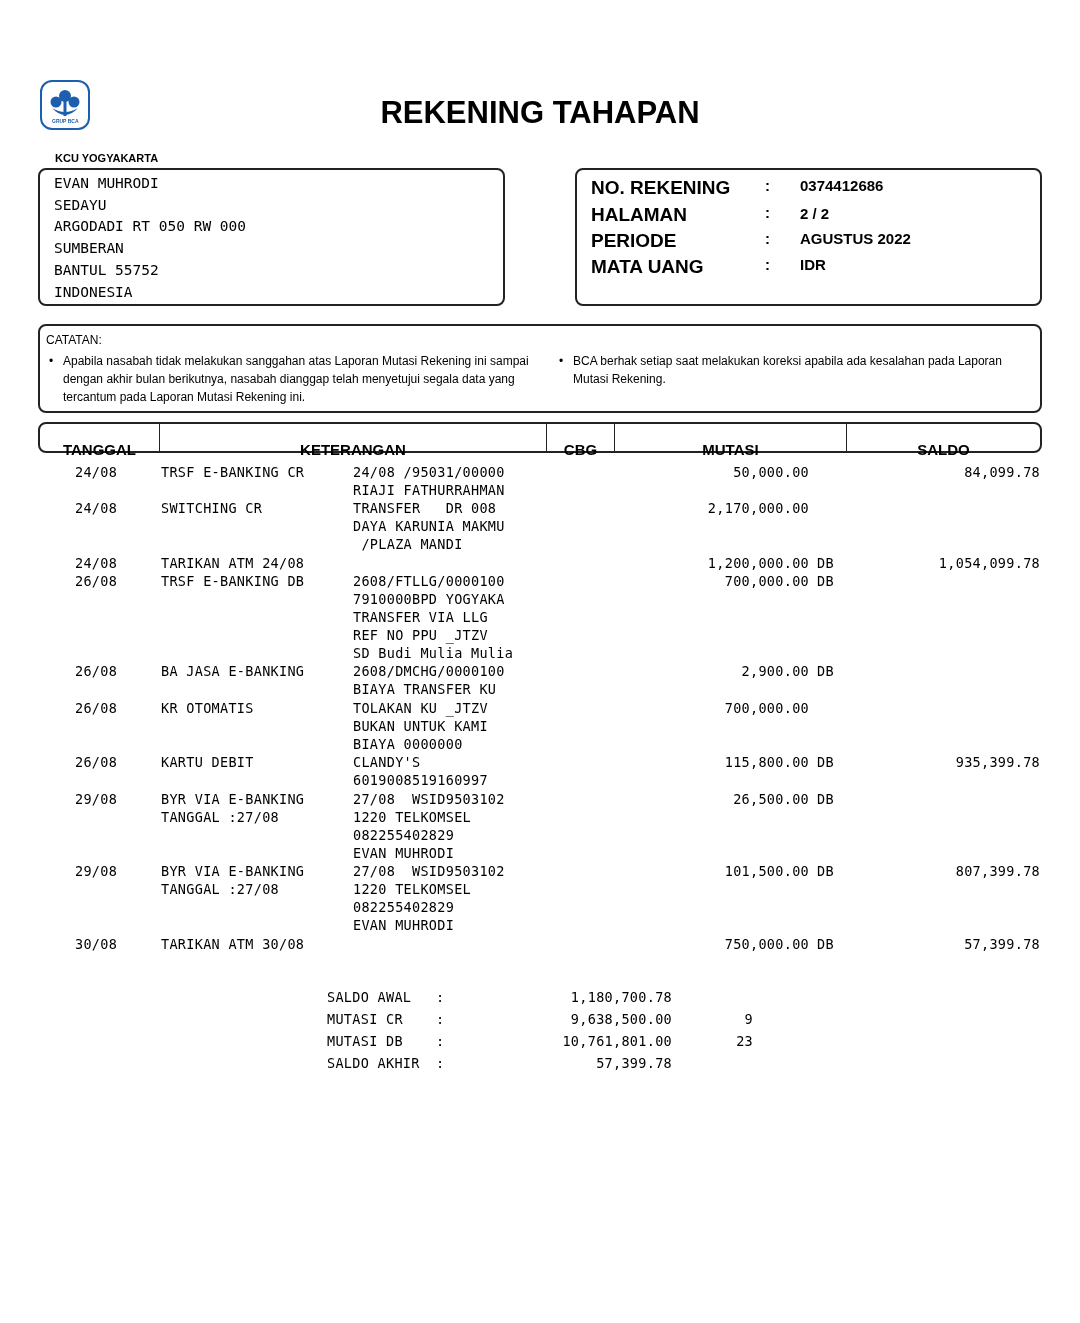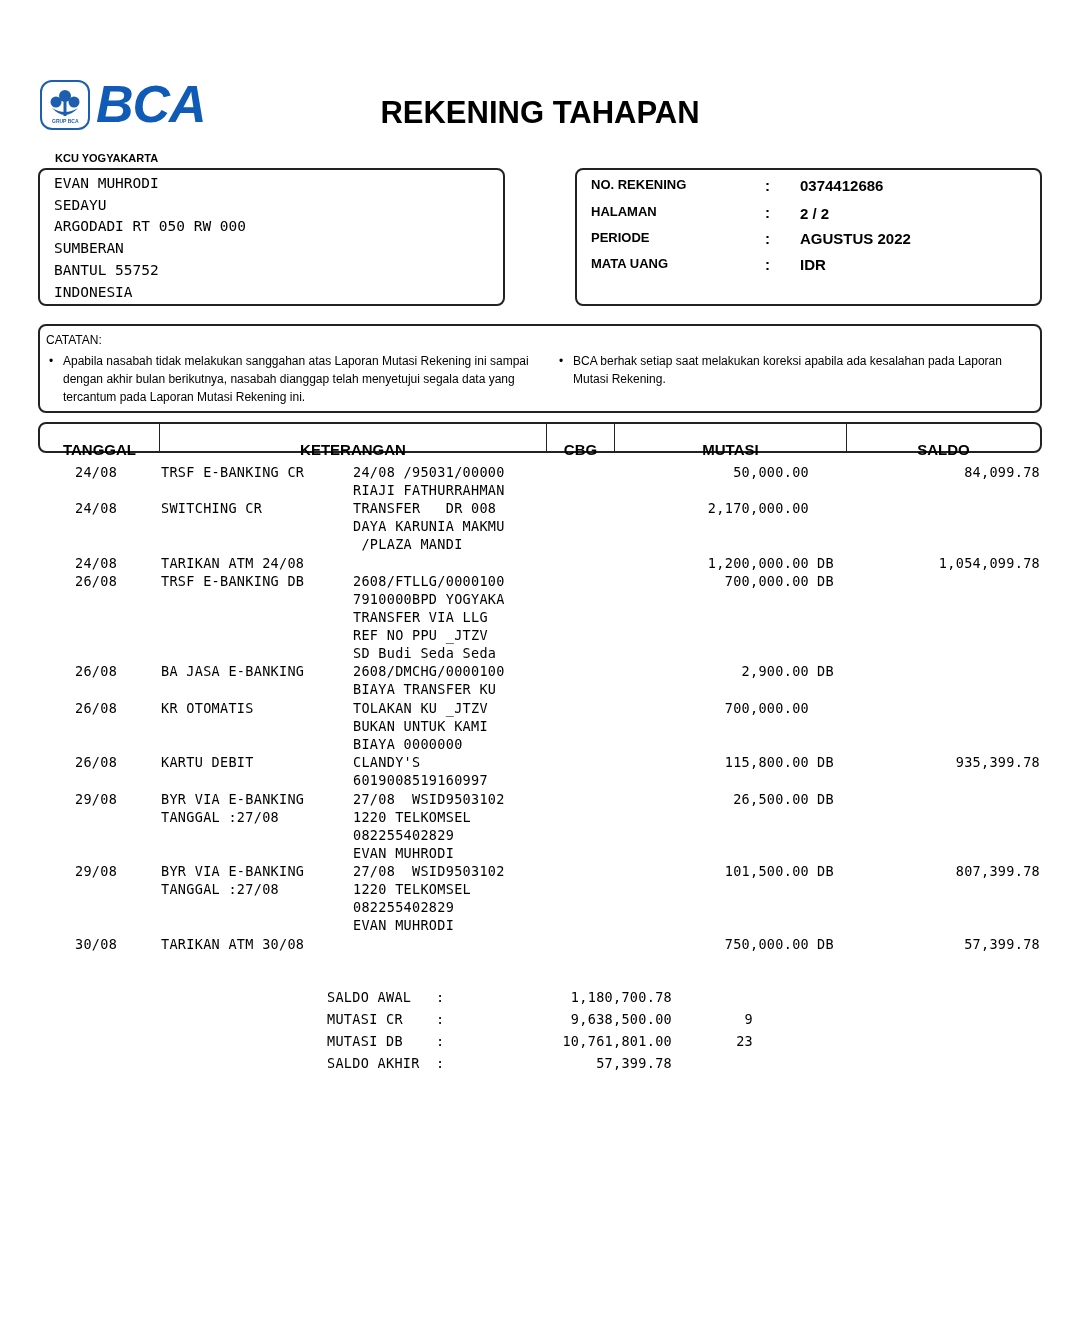--- a/index.html
+++ b/index.html
@@ -9,21 +9,21 @@
     .mono { font-family: "DejaVu Sans Mono", monospace; font-size: 13.5px; letter-spacing: 0.3px; }
     .logo { left: 40px; top: 80px; width: 170px; height: 54px; }
     .logo-emblem { left: 0; top: 0; width: 50px; height: 50px; border: 2px solid #1c5fae; border-radius: 12px; box-sizing: border-box; background:#fff; }
     .logo-text { left: 56px; top: -6px; font-family: "Liberation Sans", sans-serif; font-weight: bold; font-style: italic; font-size: 52px; color: #0f5bb5; letter-spacing: -1px; }
     .title { left: 0; width: 1080px; top: 95px; text-align: center; font-size: 31px; font-weight: bold; }
     .branch { left: 55px; top: 152px; font-size: 11px; font-weight: bold; }
     .box { border: 2px solid #222; border-radius: 8px; box-sizing: border-box; }
     .addr-box { left: 38px; top: 168px; width: 467px; height: 138px; }
     .addr-line { position: absolute; left: 14px; font-family: "DejaVu Sans Mono", monospace; font-size: 14.5px; }
     .info-box { left: 575px; top: 168px; width: 467px; height: 138px; }
-    .info-label { position: absolute; left: 14px; font-weight: bold; font-size: 13px; }
+    .info-label { position: absolute; left: 14px; font-weight: bold; font-size: 19px; }
     .info-colon { position: absolute; left: 188px; font-weight: bold; font-size: 15px; }
     .info-value { position: absolute; left: 223px; font-weight: bold; font-size: 15px; }
     .note-box { left: 38px; top: 324px; width: 1004px; height: 89px; }
     .note-title { position: absolute; left: 6px; top: 7px; font-size: 12px; }
     .note-bullet { position: absolute; font-size: 12px; line-height: 18px; }
     .note-bullet .dot { position: absolute; left: -14px; top: 0; }
     .thead { left: 38px; top: 422px; width: 1004px; height: 31px; }
     .th { position: absolute; top: 12px; height: 27px; line-height: 27px; text-align: center; font-weight: bold; font-size: 15px; }
     .th-div { position: absolute; top: 0; width: 1px; height: 27px; background: #222; }
     .cell { position: absolute; white-space: pre; line-height: 18px; }
@@ -37,21 +37,20 @@
   <div class="abs logo-emblem">
     <svg width="46" height="46" viewBox="0 0 46 46">
       <circle cx="23" cy="14" r="6" fill="#1c5fae"></circle>
       <circle cx="14" cy="20" r="5.5" fill="#1c5fae"></circle>
       <circle cx="32" cy="20" r="5.5" fill="#1c5fae"></circle>
       <path d="M10 26 Q23 40 36 26 Q23 34 10 26 Z" fill="#1c5fae"></path>
       <rect x="21.5" y="18" width="3" height="16" fill="#1c5fae"></rect>
     </svg>
     <div class="abs sans" style="left:10px;top:36px;font-size:5px;color:#1c5fae;font-weight:bold;">GRUP BCA</div>
   </div>
-  <div class="abs logo-text">BCA</div>
 </div>
 
 <div class="abs title sans">REKENING TAHAPAN</div>
 <div class="abs branch sans">KCU YOGYAKARTA</div>
 
 <div class="abs box addr-box">
   <div class="addr-line" style="top:5px">EVAN MUHRODI</div>
   <div class="addr-line" style="top:27px">SEDAYU</div>
   <div class="addr-line" style="top:48px">ARGODADI RT 050 RW 000</div>
   <div class="addr-line" style="top:70px">SUMBERAN</div>
@@ -126,21 +125,21 @@
       <div class="cell" style="left: 817px; top: 0px;">DB</div>
       <div class="cell right" style="left: auto; top: 0px; right: 40px;">1,054,099.78</div>
     </div>
     <div class="abs" style="left: 0px; top: 109px; width: 1080px;">
       <div class="cell" style="left: 75px; top: 0px;">26/08</div>
       <div class="cell" style="left: 161px; top: 0px;">TRSF E-BANKING DB</div>
       <div class="cell" style="left: 353px; top: 0px;">2608/FTLLG/0000100</div>
       <div class="cell" style="left: 353px; top: 18.1px;">7910000BPD YOGYAKA</div>
       <div class="cell" style="left: 353px; top: 36.2px;">TRANSFER VIA LLG</div>
       <div class="cell" style="left: 353px; top: 54.3px;">REF NO PPU _JTZV</div>
-      <div class="cell" style="left: 353px; top: 72.4px;">SD Budi Seda Seda</div>
+      <div class="cell" style="left: 353px; top: 72.4px;">SD Budi Mulia Mulia</div>
       <div class="cell right" style="left: auto; top: 0px; right: 271px;">700,000.00</div>
       <div class="cell" style="left: 817px; top: 0px;">DB</div>
       <div class="cell right" style="left: auto; top: 0px; right: 40px;"></div>
     </div>
     <div class="abs" style="left: 0px; top: 199px; width: 1080px;">
       <div class="cell" style="left: 75px; top: 0px;">26/08</div>
       <div class="cell" style="left: 161px; top: 0px;">BA JASA E-BANKING</div>
       <div class="cell" style="left: 353px; top: 0px;">2608/DMCHG/0000100</div>
       <div class="cell" style="left: 353px; top: 18.1px;">BIAYA TRANSFER KU</div>
       <div class="cell right" style="left: auto; top: 0px; right: 271px;">2,900.00</div>

